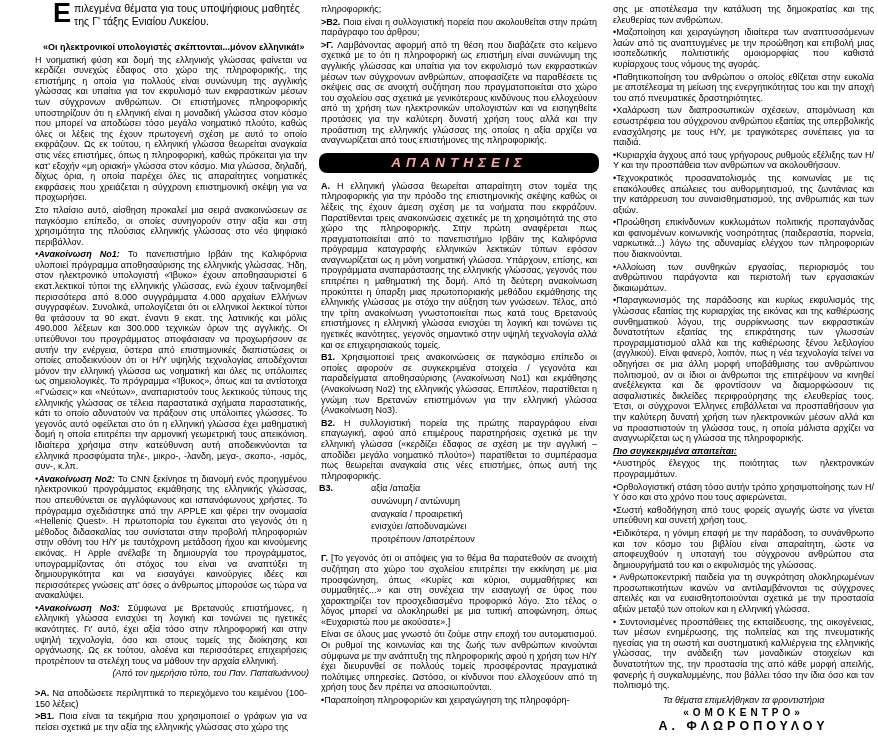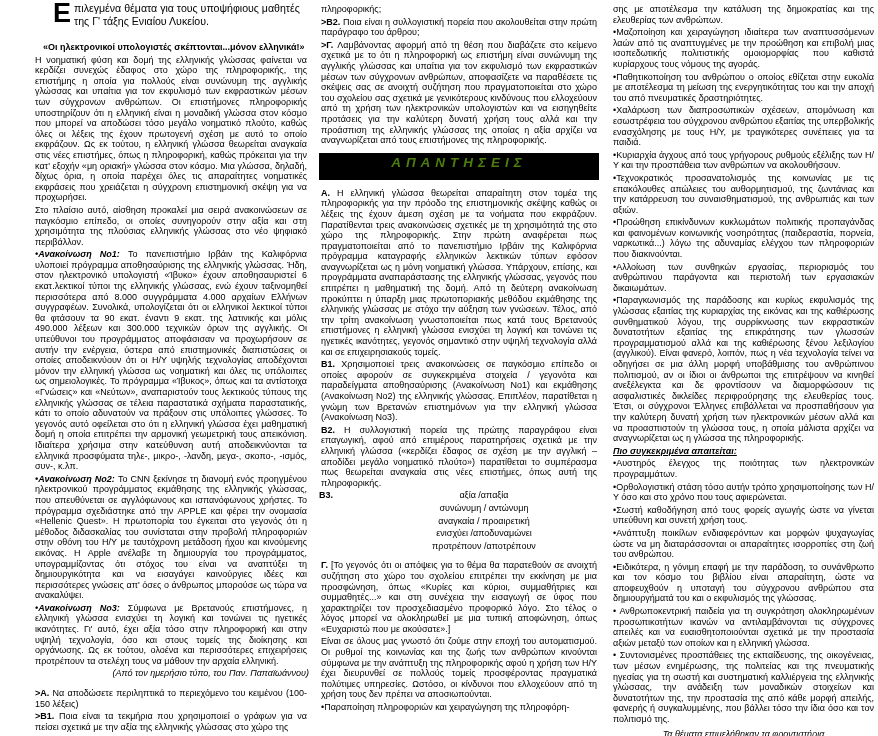--- a/index.html
+++ b/index.html
@@ -17,28 +17,28 @@
   .intro { padding-left:20px; margin-bottom:15px; text-align:left; font-size:10.6px; line-height:12.5px; }
   .dropcap { float:left; font-size:27px; line-height:23px; font-weight:bold; margin:0 3px 0 0; }
 
   .blk-h   { font-weight:bold; text-indent:8px; margin-bottom:1px; }
   .blk-src { text-align:right; font-style:italic; margin:1px 0 9px; }
   .blk-u   { font-weight:bold; font-style:italic; text-decoration:underline; }
   .lead    { font-weight:bold; }
   .lead.it { font-style:italic; }
 
   .banner {
-    background:#000; color:#4d7c0f; font-weight:bold; font-style:italic;
+    background:#000; color:#fca5a5; font-weight:bold; font-style:italic;
     text-align:center; font-size:13.5px; line-height:13px; letter-spacing:5px;
-    padding:3px 0 11px; margin:7px 0 8px;
+    padding:3px 0 4px; margin:7px 0 8px;border-radius:8px;
   }
 
   .pairs { position:relative; margin-bottom:9px; }
   .pairs .lead { position:absolute; left:0; top:0; }
-  .pairs .pair-item { margin-left:52px; text-align:center; }
+  .pairs .pair-item { margin-left:52px; text-align:left; }
 
   .footer { margin-top:4px; text-align:center; }
   .f1 { font-weight:normal; font-style:italic; font-size:9px; }
   .f2 { font-weight:bold; font-size:10px; letter-spacing:4px; margin-top:3px; }
   .f3 { font-weight:bold; font-size:12.5px; letter-spacing:4px; }
   .f4 { font-size:9px; letter-spacing:0.8px; white-space:nowrap; margin:3px -10px 0; }
 </style>
 </head>
 <body>
 
@@ -94,21 +94,20 @@
         <p class="blk-p">•Χαλάρωση των διαπροσωπικών σχέσεων, απομόνωση και εσωστρέφεια του σύγχρονου ανθρώπου εξαιτίας της υπερβολικής ενασχόλησης με τους Η/Υ, με τραγικότερες συνέπειες για τα παιδιά.</p>
         <p class="blk-p">•Κυριαρχία άγχους από τους γρήγορους ρυθμούς εξέλιξης των Η/Υ και την προσπάθεια των ανθρώπων να ακολουθήσουν.</p>
         <p class="blk-p">•Τεχνοκρατικός προσανατολισμός της κοινωνίας με τις επακόλουθες απώλειες του αυθορμητισμού, της ζωντάνιας και την κατάρρευση του συναισθηματισμού, της ανθρωπιάς και των αξιών.</p>
         <p class="blk-p">•Προώθηση επικίνδυνων κυκλωμάτων πολιτικής προπαγάνδας και φαινομένων κοινωνικής νοσηρότητας (παιδεραστία, πορνεία, ναρκωτικά...) λόγω της αδυναμίας ελέγχου των πληροφοριών που διακινούνται.</p>
         <p class="blk-p">•Αλλοίωση των συνθηκών εργασίας, περιορισμός του ανθρώπινου παράγοντα και περιστολή των εργασιακών δικαιωμάτων.</p>
         <p class="blk-p">•Παραγκωνισμός της παράδοσης και κυρίως εκφυλισμός της γλώσσας εξαιτίας της κυριαρχίας της εικόνας και της καθιέρωσης συνθηματικού λόγου, της συρρίκνωσης των εκφραστικών δυνατοτήτων εξαιτίας της επικράτησης των γλωσσών προγραμματισμού αλλά και της καθιέρωσης ξένου λεξιλογίου (αγγλικού). Είναι φανερό, λοιπόν, πως η νέα τεχνολογία τείνει να οδηγήσει σε μια άλλη μορφή υποβάθμισης του ανθρώπινου πολιτισμού, αν οι ίδιοι οι άνθρωποι της επιτρέψουν να κινηθεί ανεξέλεγκτα και δε φροντίσουν να διαμορφώσουν τις ασφαλιστικές δικλείδες περιφρούρησης της ελευθερίας τους. Έτσι, οι σύγχρονοι Έλληνες επιβάλλεται να προσπαθήσουν για την καλύτερη δυνατή χρήση των ηλεκτρονικών μέσων αλλά και να προασπιστούν τη γλώσσα τους, η οποία μάλιστα αρχίζει να αναγνωρίζεται ως η γλώσσα της πληροφορικής.</p>
         <p class="blk-u">Πιο συγκεκριμένα απαιτείται:</p>
         <p class="blk-p">•Αυστηρός έλεγχος της ποιότητας των ηλεκτρονικών προγραμμάτων.</p>
         <p class="blk-p">•Ορθολογιστική στάση τόσο αυτήν τρόπο χρησιμοποίησης των Η/Υ όσο και στο χρόνο που τους αφιερώνεται.</p>
         <p class="blk-p">•Σωστή καθοδήγηση από τους φορείς αγωγής ώστε να γίνεται υπεύθυνη και συνετή χρήση τους.</p>
-        <p class="blk-p">•Ανάπτυξη ποικίλων ενδιαφερόντων και μορφών ψυχαγωγίας ώστε να μη διαταράσσονται οι απαραίτητες ισορροπίες στη ζωή του ανθρώπου.</p>
         <p class="blk-p">•Ειδικότερα, η γόνιμη επαφή με την παράδοση, το συνάνθρωπο και τον κόσμο του βιβλίου είναι απαραίτητη, ώστε να αποφευχθούν η υποταγή του σύγχρονου ανθρώπου στα δημιουργήματά του και ο εκφυλισμός της γλώσσας.</p>
         <p class="blk-p">• Ανθρωποκεντρική παιδεία για τη συγκρότηση ολοκληρωμένων προσωπικοτήτων ικανών να αντιλαμβάνονται τις σύγχρονες απειλές και να ευαισθητοποιούνται σχετικά με την προστασία αξιών μεταξύ των οποίων και η ελληνική γλώσσα.</p>
         <p class="blk-p">• Συντονισμένες προσπάθειες της εκπαίδευσης, της οικογένειας, των μέσων ενημέρωσης, της πολιτείας και της πνευματικής ηγεσίας για τη σωστή και συστηματική καλλιέργεια της ελληνικής γλώσσας, την ανάδειξη των μοναδικών στοιχείων και δυνατοτήτων της, την προστασία της από κάθε μορφή απειλής, φανερής ή συγκαλυμμένης, που βάλλει τόσο την ίδια όσο και τον πολιτισμό της.</p>
       </div>
     <div class="footer">
       <p class="f1">Τα θέματα επιμελήθηκαν τα φροντιστήρια</p>
       <p class="f2">«ΟΜΟΚΕΝΤΡΟ»</p>
       <p class="f3">Α. ΦΛΩΡΟΠΟΥΛΟΥ</p>
       <p class="f4">ΠΛΑΤΕΙΑ ΚΑΝΙΓΓΟΣ - Λ.ΒΟΥΛΙΑΓΜΕΝΗΣ - ΑΝΩ ΓΛΥΦΑΔΑ</p>
     </div>

